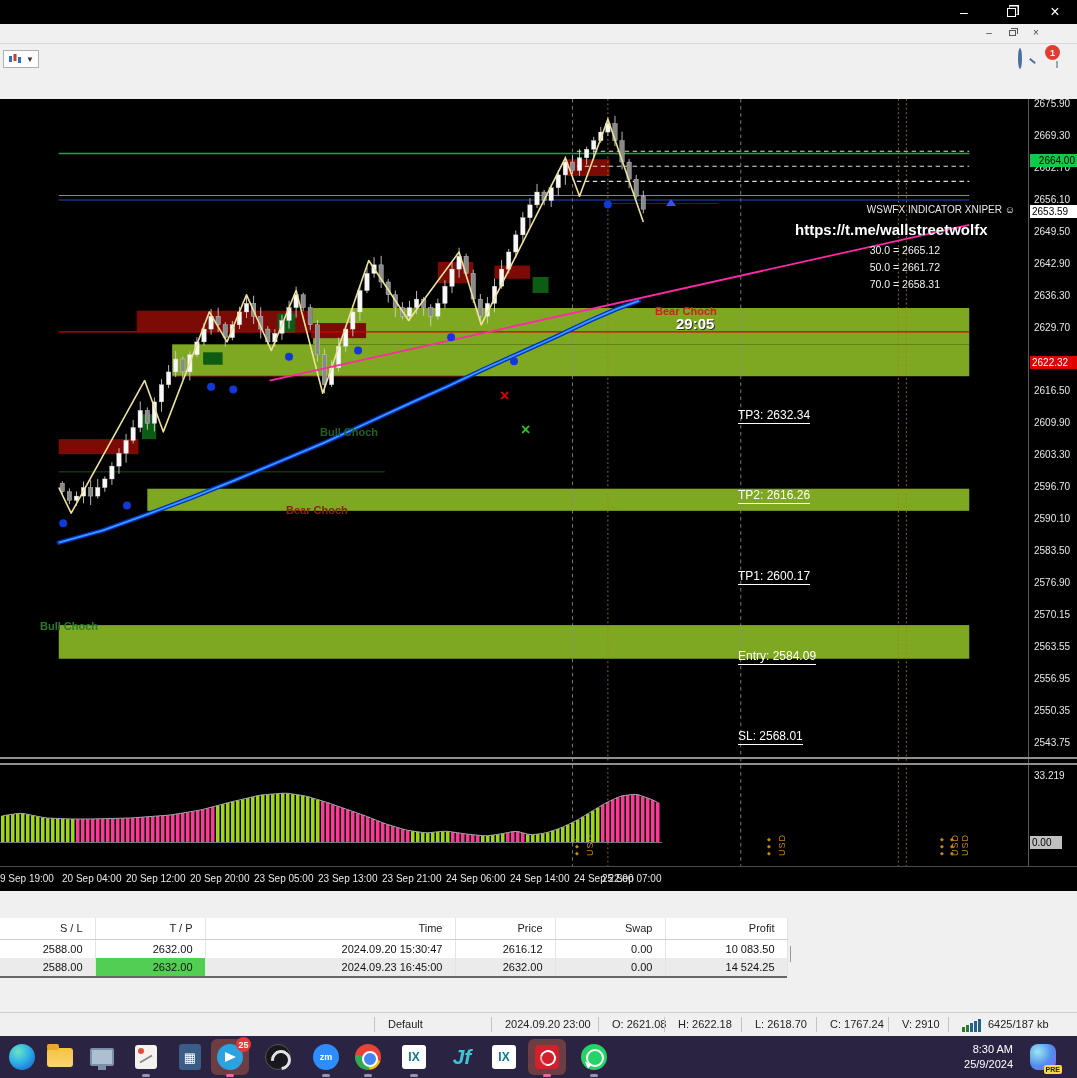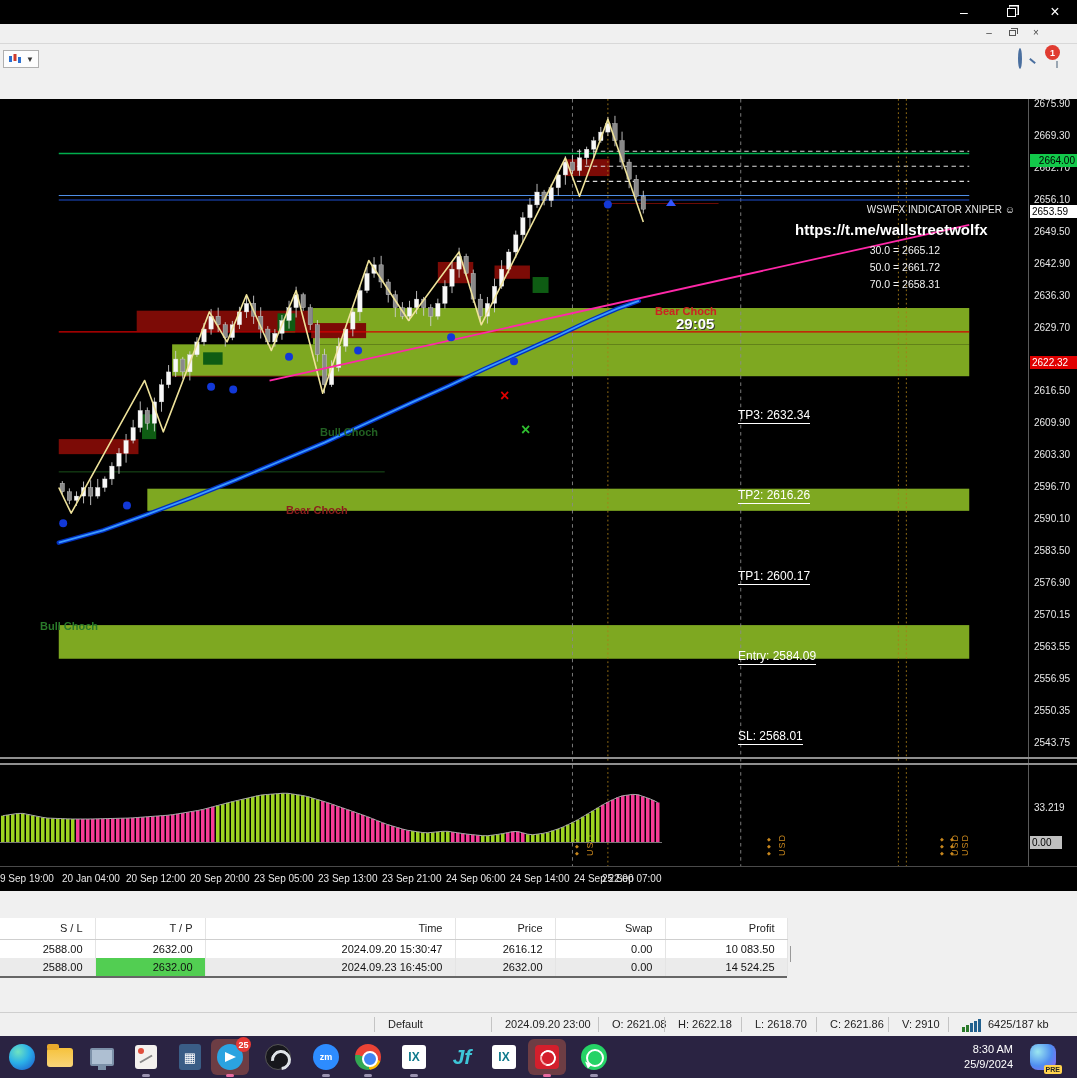--- a/index.html
+++ b/index.html
@@ -527,28 +527,28 @@
       <rect x="631" y="794.4" width="3.5" height="47.6" fill="#f73b97"></rect>
       <rect x="636" y="794.6666666666666" width="3.5" height="47.333333333333336" fill="#f73b97"></rect>
       <rect x="641" y="796.3333333333334" width="3.5" height="45.666666666666664" fill="#f73b97"></rect>
       <rect x="646" y="798" width="3.5" height="44" fill="#f73b97"></rect>
       <rect x="651" y="800" width="3.5" height="42" fill="#f73b97"></rect>
       <rect x="656" y="802.5" width="3.5" height="39.5" fill="#f73b97"></rect>
       <polyline points="2.75,815.7 7.75,814.95 12.75,814.2 17.75,813.45 22.75,813.4 27.75,814.4 32.75,815.4 37.75,816.4 42.75,817.4 47.75,818.08 52.75,818.28 57.75,818.48 62.75,818.68 67.75,818.88 72.75,819 77.75,819 82.75,819 87.75,819 92.75,818.95 97.75,818.825 102.75,818.7 107.75,818.575 112.75,818.45 117.75,818.325 122.75,818.2 127.75,818.075 132.75,817.85 137.75,817.475 142.75,817.1 147.75,816.725 152.75,816.35 157.75,815.975 162.75,815.6 167.75,815.225 172.75,814.6666666666666 177.75,813.8333333333334 182.75,813 187.75,812.1666666666666 192.75,811.3333333333334 197.75,810.5 202.75,809.4666666666667 207.75,808.1333333333333 212.75,806.8 217.75,805.4666666666667 222.75,804.1333333333333 227.75,802.8 232.75,801.5333333333333 237.75,800.3666666666667 242.75,799.2 247.75,798.0333333333333 252.75,796.8666666666667 257.75,795.7 262.75,794.84 267.75,794.44 272.75,794.04 277.75,793.64 282.75,793.24 287.75,793.3 292.75,794.05 297.75,794.8 302.75,795.55 307.75,796.6 312.75,798.1 317.75,799.6 322.75,801.1 327.75,802.7 332.75,804.45 337.75,806.2 342.75,807.95 347.75,809.7 352.75,811.45 357.75,813.2 362.75,814.95 367.75,816.8 372.75,818.8 377.75,820.8 382.75,822.8 387.75,824.6 392.75,826.1 397.75,827.6 402.75,829.1 407.75,830.3 412.75,831.05 417.75,831.8 422.75,832.55 427.75,832.8 432.75,832.3 437.75,831.8 442.75,831.3 447.75,831.3 452.75,832.05 457.75,832.8 462.75,833.55 467.75,834.2 472.75,834.7 477.75,835.2 482.75,835.7 487.75,835.7333333333333 492.75,835.0666666666667 497.75,834.4 502.75,833.6 507.75,832.6 512.75,831.6 517.75,831.5333333333333 522.75,832.8666666666667 527.75,834.2 532.75,834.7333333333333 537.75,834.0666666666667 542.75,833.4 547.75,832.3333333333334 552.75,830.6666666666666 557.75,829 562.75,827.0666666666667 567.75,824.7333333333333 572.75,822.4 577.75,819.8 582.75,816.8 587.75,813.8 592.75,810.8 597.75,807.8 602.75,804.8 607.75,802.0666666666667 612.75,799.7333333333333 617.75,797.4 622.75,795.7333333333333 627.75,795.0666666666667 632.75,794.4 637.75,794.6666666666666 642.75,796.3333333333334 647.75,798 652.75,800 657.75,802.5" fill="none" stroke="#a8a8a8" stroke-width="1"></polyline>
       <line x1="0" y1="842.5" x2="662" y2="842.5" stroke="#777" stroke-width="1"></line>
     </svg>
   <div class="abs" id="ind-axis">
-    <div class="abs ptick" style="top:2px;margin-top:32px;">33.219</div>
+    <div class="abs ptick" style="top:2px;">33.219</div>
     <div class="abs pbadge" style="top:68px;background:#c0c0c0;color:#000;width:32px;">0.00</div>
   </div>
   <div class="abs ptick" style="left:1033px;top:872px;color:#e8e8e8;font-size:10px;">-14.5763</div>
 
   <div class="abs" id="time-axis">
       <div class="abs ttick" style="left: 0px;">9 Sep 19:00</div>
-      <div class="abs ttick" style="left: 62px;">20 Jan 04:00</div>
+      <div class="abs ttick" style="left: 62px;">20 Sep 04:00</div>
       <div class="abs ttick" style="left: 126px;">20 Sep 12:00</div>
       <div class="abs ttick" style="left: 190px;">20 Sep 20:00</div>
       <div class="abs ttick" style="left: 254px;">23 Sep 05:00</div>
       <div class="abs ttick" style="left: 318px;">23 Sep 13:00</div>
       <div class="abs ttick" style="left: 382px;">23 Sep 21:00</div>
       <div class="abs ttick" style="left: 446px;">24 Sep 06:00</div>
       <div class="abs ttick" style="left: 510px;">24 Sep 14:00</div>
       <div class="abs ttick" style="left: 574px;">24 Sep 22:00</div>
       <div class="abs ttick" style="left: 602px;">25 Sep 07:00</div>
     </div>
@@ -604,21 +604,21 @@
         <div class="abs sb-item" style="left: 388px;">Default</div>
         <div class="abs sb-sep" style="left: 491px;"></div>
         <div class="abs sb-item" style="left: 505px;">2024.09.20 23:00</div>
         <div class="abs sb-sep" style="left: 598px;"></div>
         <div class="abs sb-item" style="left: 612px;">O: 2621.08</div>
         <div class="abs sb-sep" style="left: 664px;"></div>
         <div class="abs sb-item" style="left: 678px;">H: 2622.18</div>
         <div class="abs sb-sep" style="left: 741px;"></div>
         <div class="abs sb-item" style="left: 755px;">L: 2618.70</div>
         <div class="abs sb-sep" style="left: 816px;"></div>
-        <div class="abs sb-item" style="left: 830px;">C: 2621.86</div>
+        <div class="abs sb-item" style="left: 830px;">C: 1767.24</div>
         <div class="abs sb-sep" style="left: 888px;"></div>
         <div class="abs sb-item" style="left: 902px;">V: 2910</div>
         <div class="abs sb-sep" style="left: 948px;"></div>
       </div>
     <svg class="abs" style="left:962px;top:6px;" width="22" height="13">
       <rect x="0" y="8" width="3" height="5" fill="#2a7a2a"></rect>
         <rect x="4" y="6" width="3" height="7" fill="#2a7a2a"></rect>
       <rect x="8" y="4" width="3" height="9" fill="#23618f"></rect>
         <rect x="12" y="2" width="3" height="11" fill="#23618f"></rect>
         <rect x="16" y="0" width="3" height="13" fill="#23618f"></rect>

